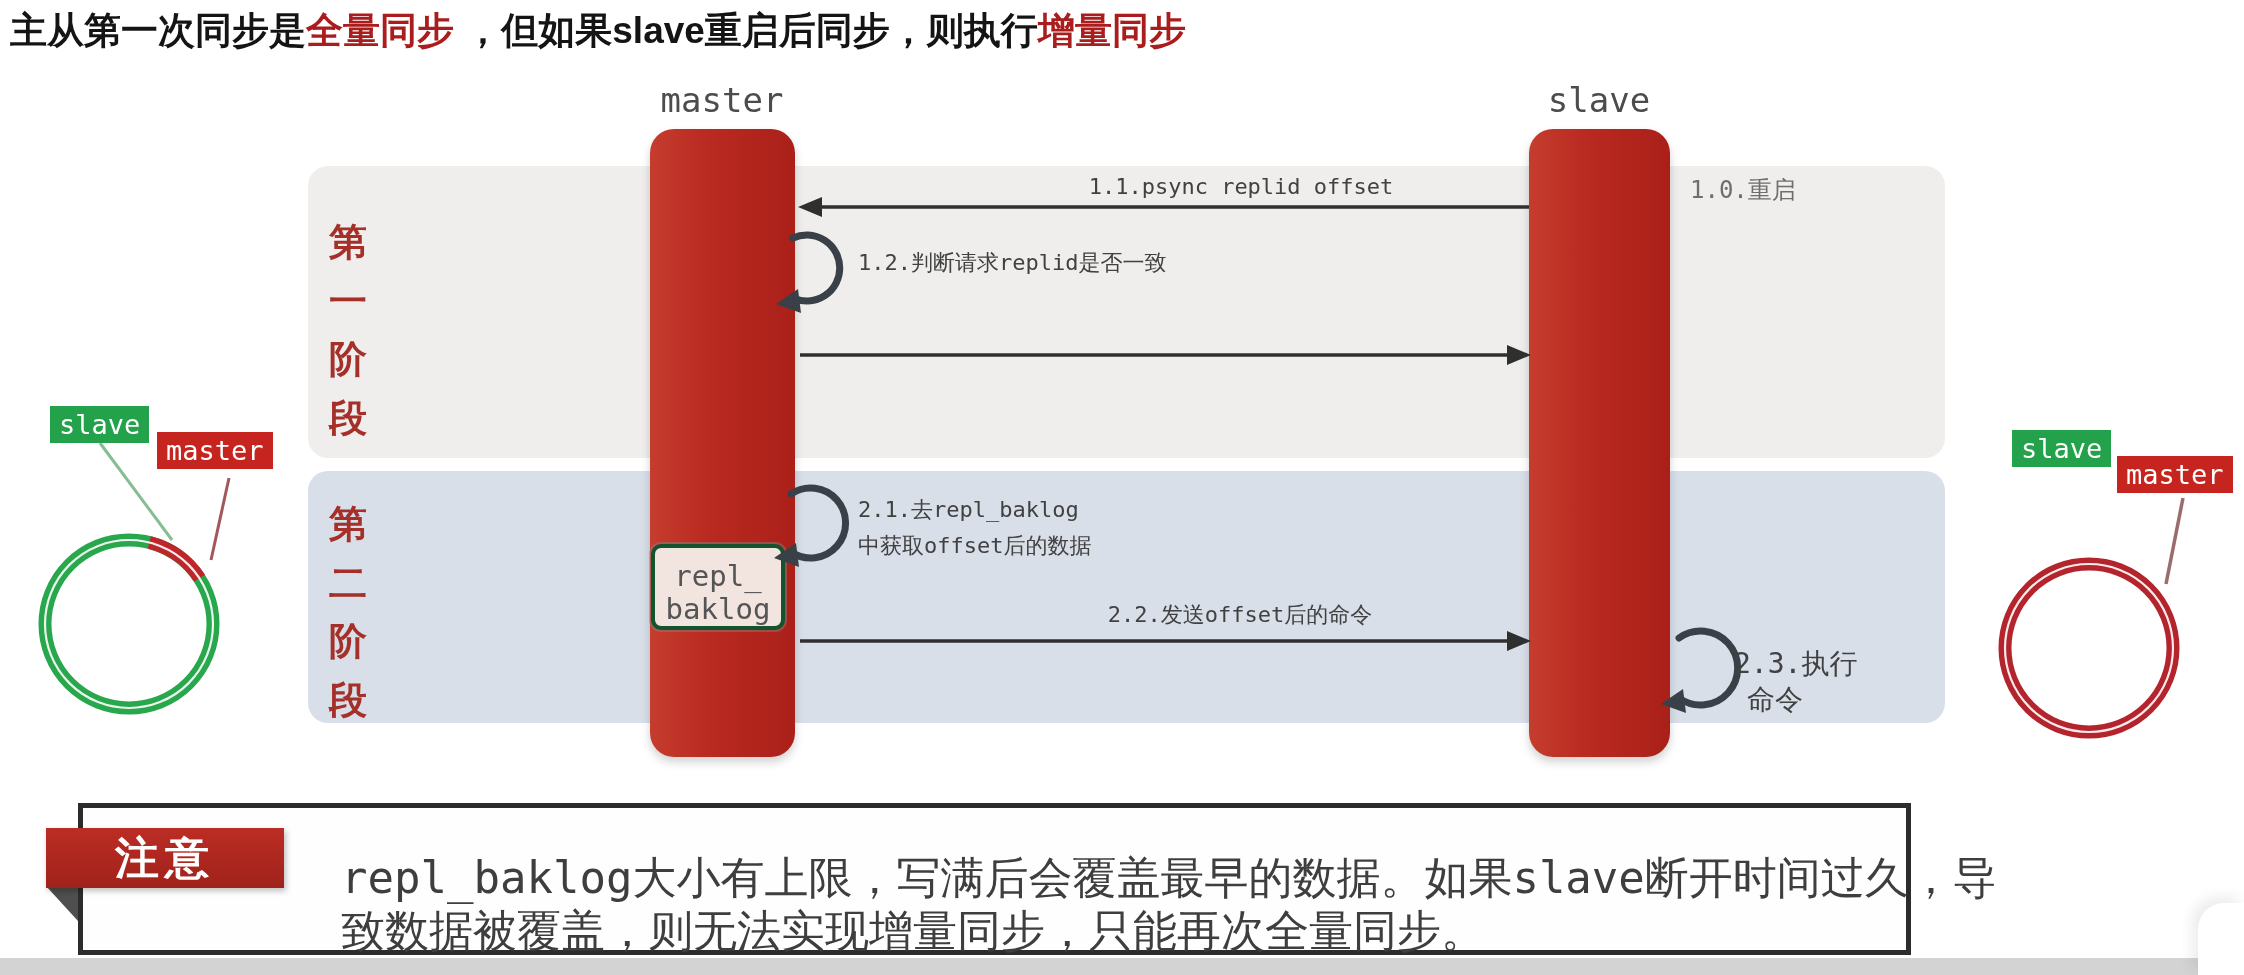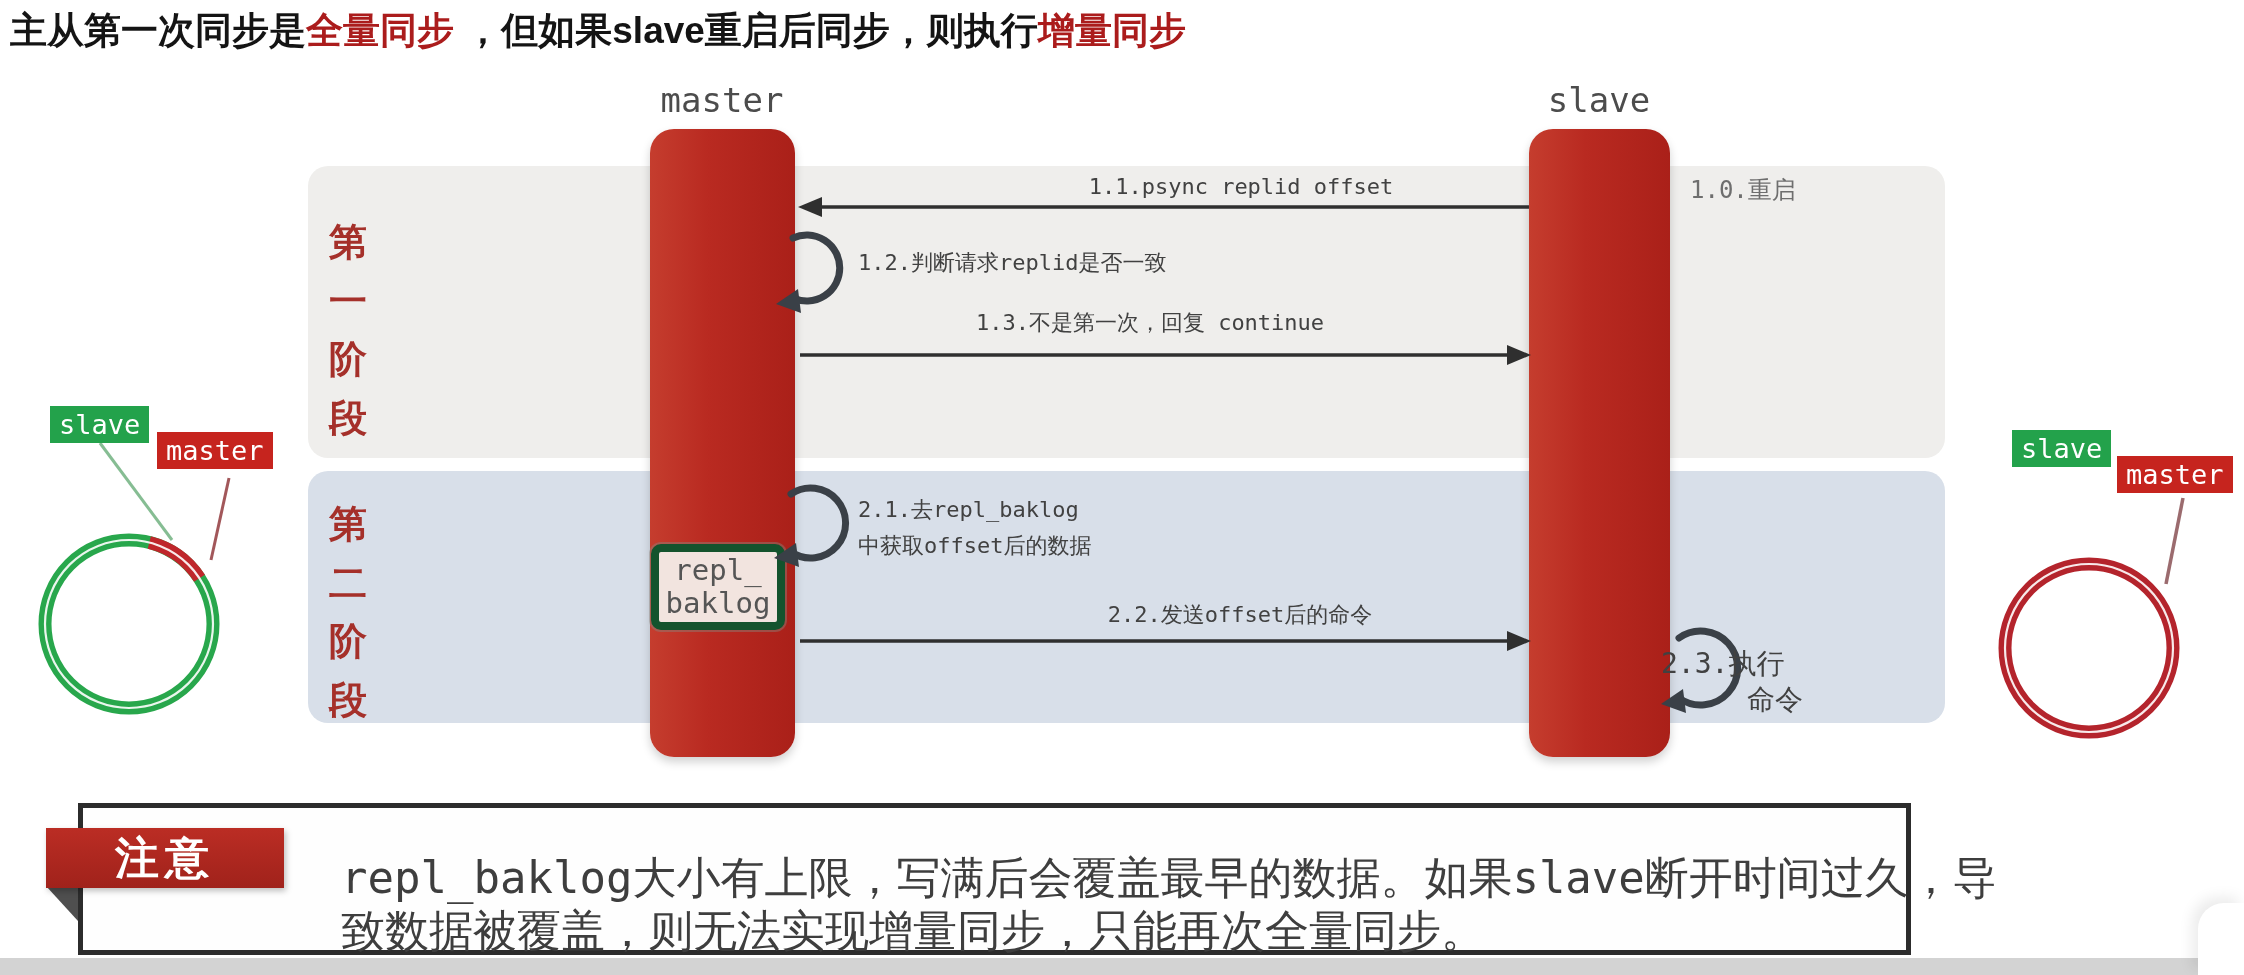--- a/index.html
+++ b/index.html
@@ -33,23 +33,23 @@
                   transform:translateX(-50%);z-index:4;}
 
   
   .msg{position:absolute;color:#414141;font-size:22px;white-space:nowrap;z-index:6;}
   .msg.center{transform:translateX(-50%);}
   .msg.gray{color:#6e6e6e;font-size:24px;}
   .msg.small{font-size:28px;}
 
   
   .repl-box{position:absolute;left:651px;top:544px;width:134px;height:86px;box-sizing:border-box;
-            background:#f2e4df;border:8px solid #14532d;border-radius:10px;z-index:5;
+            background:#f2e4df;border:4px solid #14532d;border-radius:10px;z-index:5;
             box-shadow:0 0 0 2px rgba(140,130,125,0.45);display:flex;flex-direction:column;
-            align-items:center;justify-content:center;font-size:29px;line-height:33px;color:#555;}
+            align-items:center;justify-content:flex-end;font-size:29px;line-height:33px;color:#555;}
 
   
   .overlay{position:absolute;left:0;top:0;z-index:5;pointer-events:none;}
 
   
   .tag{position:absolute;color:#fff;font-size:27px;line-height:33px;padding:2px 9px;z-index:6;white-space:nowrap;}
   .tag-green{background:#23a24b;}
   .tag-red{background:#c6241e;}
 
   
@@ -97,25 +97,24 @@
   <div class="lifeline slave"></div>
 
   <div class="repl-box">
     <span>repl_</span>
     <span>baklog</span>
   </div>
 
   <div class="msg gray" style="left:1690px;top:174px;">1.0.重启</div>
   <div class="msg center" style="left:1241px;top:174px;">1.1.psync replid offset</div>
   <div class="msg" style="left:858px;top:248px;">1.2.判断请求replid是否一致</div>
-  <div class="msg center" style="left:1150px;top:308px;">1.3.不是第一次，回复 continue</div>
   <div class="msg" style="left:858px;top:495px;">2.1.去repl_baklog</div>
   <div class="msg" style="left:858px;top:531px;text-align:center;">中获取offset后的数据</div>
   <div class="msg center" style="left:1240px;top:600px;">2.2.发送offset后的命令</div>
-  <div class="msg small" style="left:1661px;top:645px;">2.3.执行</div>
+  <div class="msg small" style="left:1734px;top:645px;">2.3.执行</div>
   <div class="msg small" style="left:1747px;top:681px;">命令</div>
 
   <div class="tag tag-green" style="left:50px;top:406px;">slave</div>
   <div class="tag tag-red" style="left:157px;top:432px;">master</div>
 
   <div class="tag tag-green" style="left:2012px;top:430px;">slave</div>
   <div class="tag tag-red" style="left:2117px;top:456px;">master</div>
 
   <div class="note-box"></div>
   <div class="note-badge">注意</div>

